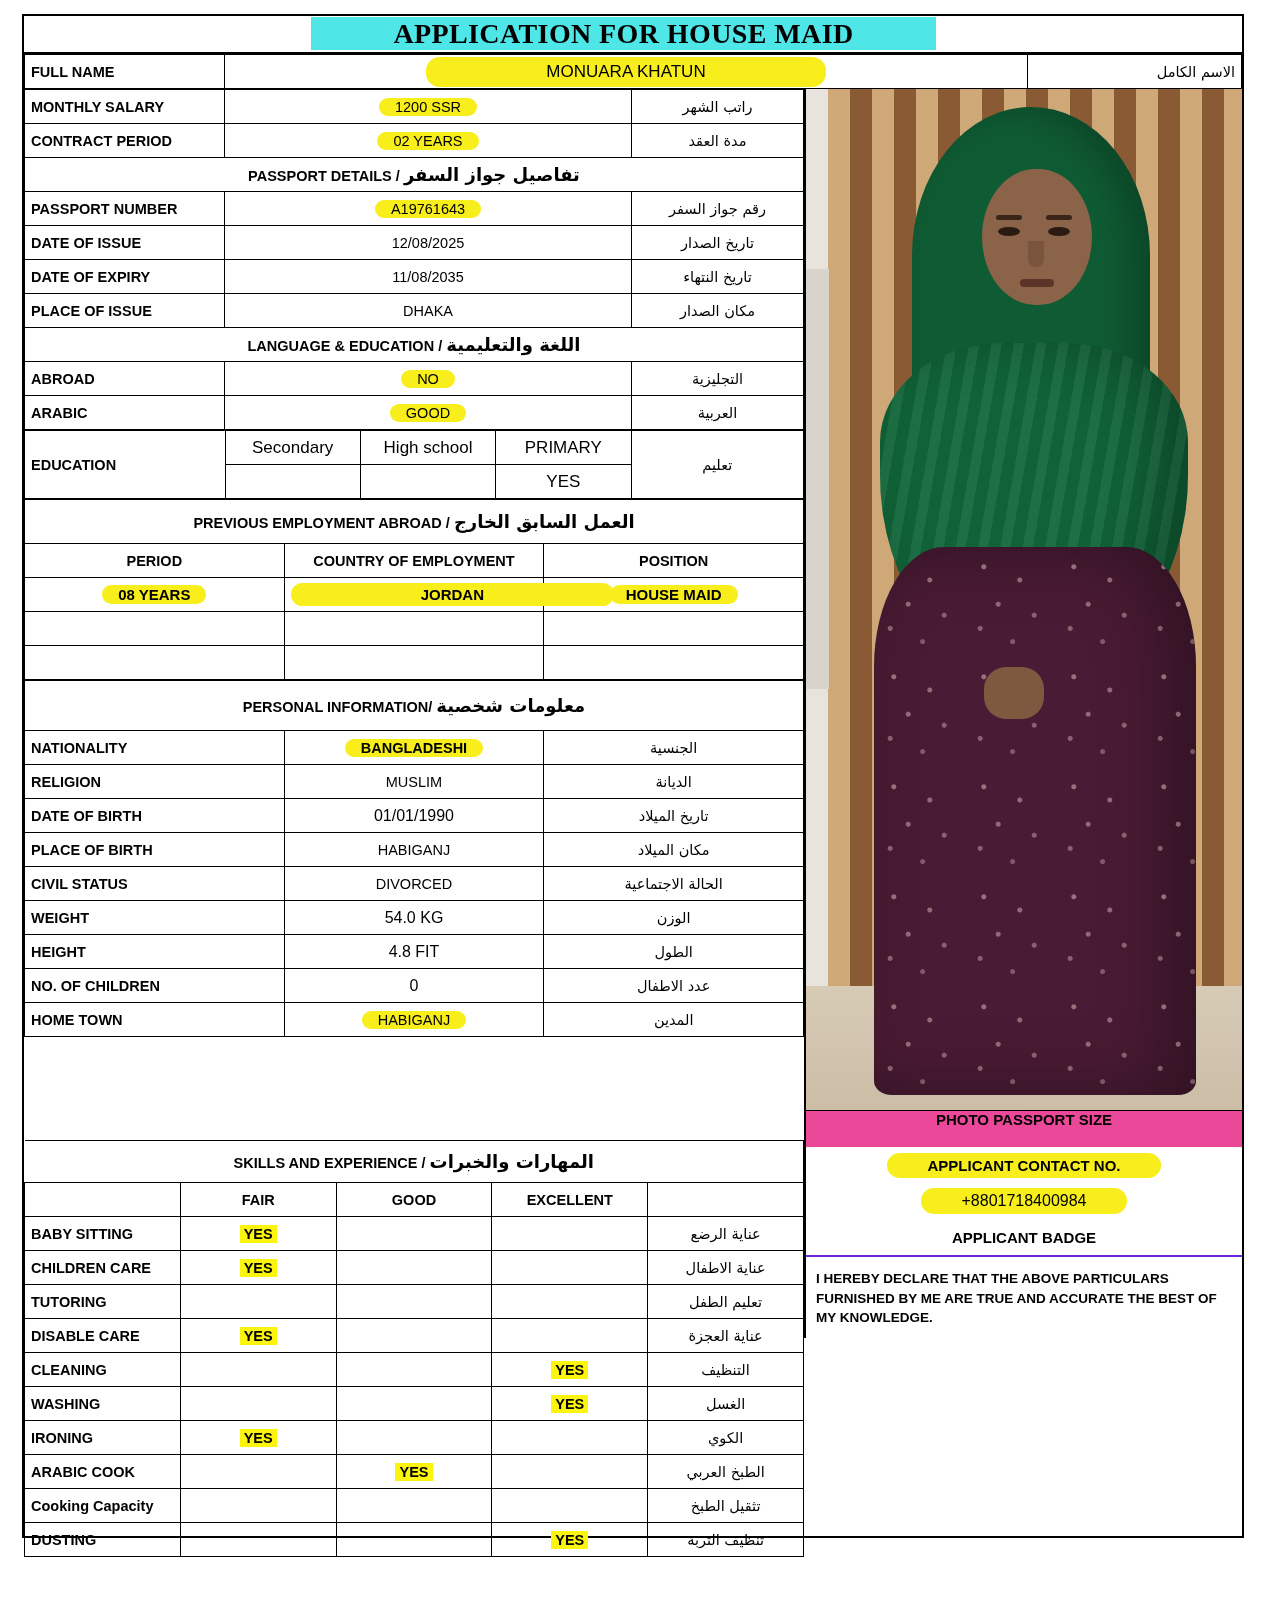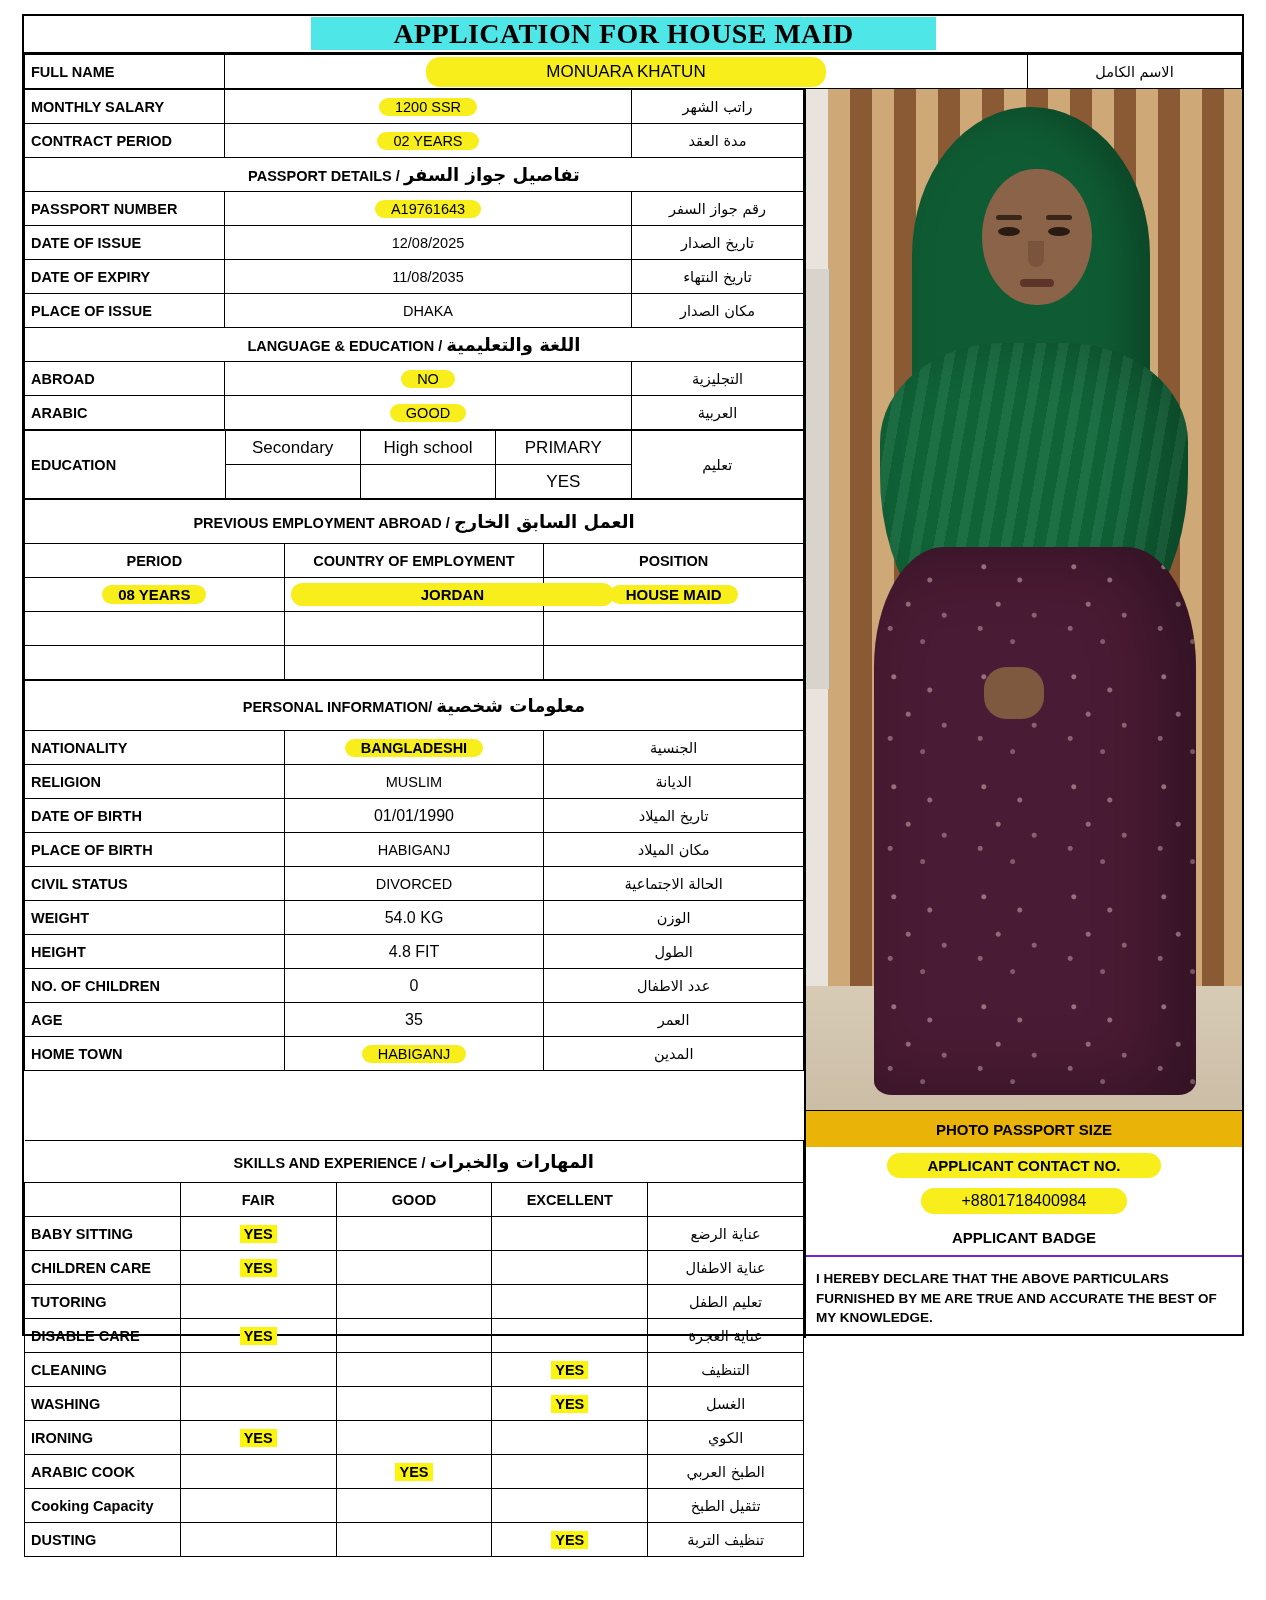--- a/index.html
+++ b/index.html
@@ -13,21 +13,21 @@
     width: 1266px;
     height: 1600px;
     background: #ffffff;
     overflow: hidden;
   }
   .sheet {
     position: absolute;
     left: 22px;
     top: 14px;
     width: 1222px;
-    height: 1322px;
+    height: 1524px;
     border: 2px solid #000;
     background: #fff;
   }
 
   
   .title-row {
     position: relative;
     height: 38px;
     border-bottom: 2px solid #000;
   }
@@ -96,21 +96,21 @@
     direction: rtl;
     font-size: 18px;
   }
 
   
   .fullname-row td { height: 46px; }
   td.fullname-lbl { font-weight: bold; font-size: 24px; width: 200px; }
   td.fullname-val { text-align: center; }
   td.fullname-val .hl { font-size: 17px; padding: 5px 120px; }
   td.fullname-ar {
-    width: 214px; text-align: center; direction: rtl;
+    width: 214px; text-align: right; direction: rtl;
     font-family: "DejaVu Sans", sans-serif; font-size: 16px;
     border-left: 2px solid #000;
   }
 
   
   td.emp-head { text-align: center; font-weight: bold; font-size: 17px; height: 38px; }
   td.emp-cell { text-align: center; height: 36px; }
 
   
   td.sk-head { text-align: center; font-weight: bold; font-size: 15px; height: 32px; }
@@ -211,22 +211,22 @@
     position: absolute; left: 128px; top: 560px; width: 60px; height: 52px;
     background: #7e5940; border-radius: 22px;
   }
 
   .info-box { padding: 0; }
   .info-line {
     height: 36px; display: flex; align-items: center; justify-content: center;
     font-weight: bold; font-size: 15px; color: #000;
   }
   .info-line .band-yellow {
-    background: #eab308; width: 100%; height: 100%;
-    display: flex; align-items: center; justify-content: center;
+    background: #ec4899; width: 100%; height: 100%;
+    display: flex; align-items: flex-start; justify-content: center;
   }
   .info-line .pill {
     background: #f7ee1b; border-radius: 16px; padding: 4px 40px; display: inline-block;
   }
   .declare {
     border-top: 2px solid #6d28d9;
     padding: 12px 10px 10px 10px;
     font-size: 13.5px;
     font-weight: bold;
     line-height: 1.45;
@@ -426,25 +426,20 @@
           </tr>
           <tr>
             <td class="lbl">HEIGHT</td>
             <td class="val" style="font-size:16px;">4.8 FIT</td>
             <td class="ar">الطول</td>
           </tr>
           <tr>
             <td class="lbl">NO. OF CHILDREN</td>
             <td class="val" style="font-size:16px;">0</td>
             <td class="ar">عدد الاطفال</td>
-          </tr>
-          <tr>
-            <td class="lbl">AGE</td>
-            <td class="val" style="font-size:16px;">35</td>
-            <td class="ar">العمر</td>
           </tr>
           <tr>
             <td class="lbl">HOME TOWN</td>
             <td class="val">
               <span class="hl">HABIGANJ</span>
             </td>
             <td class="ar">المدين</td>
           </tr>
         </tbody>
           </table>

